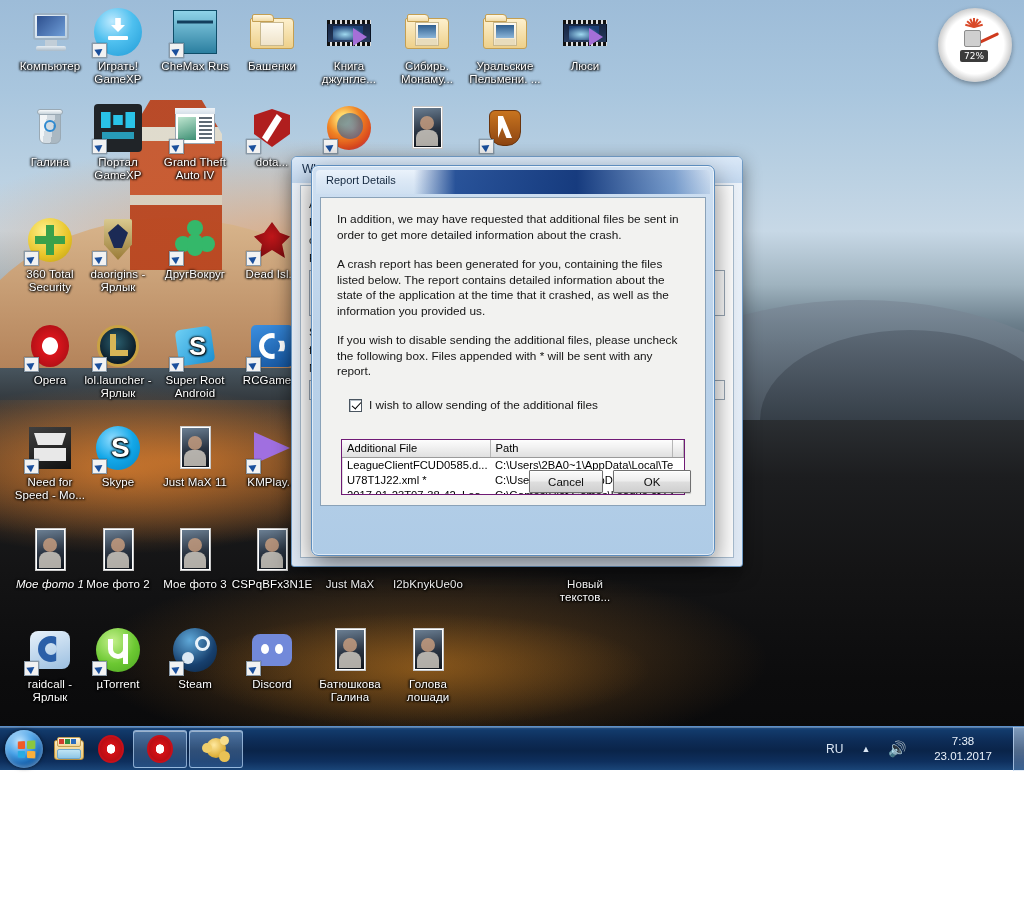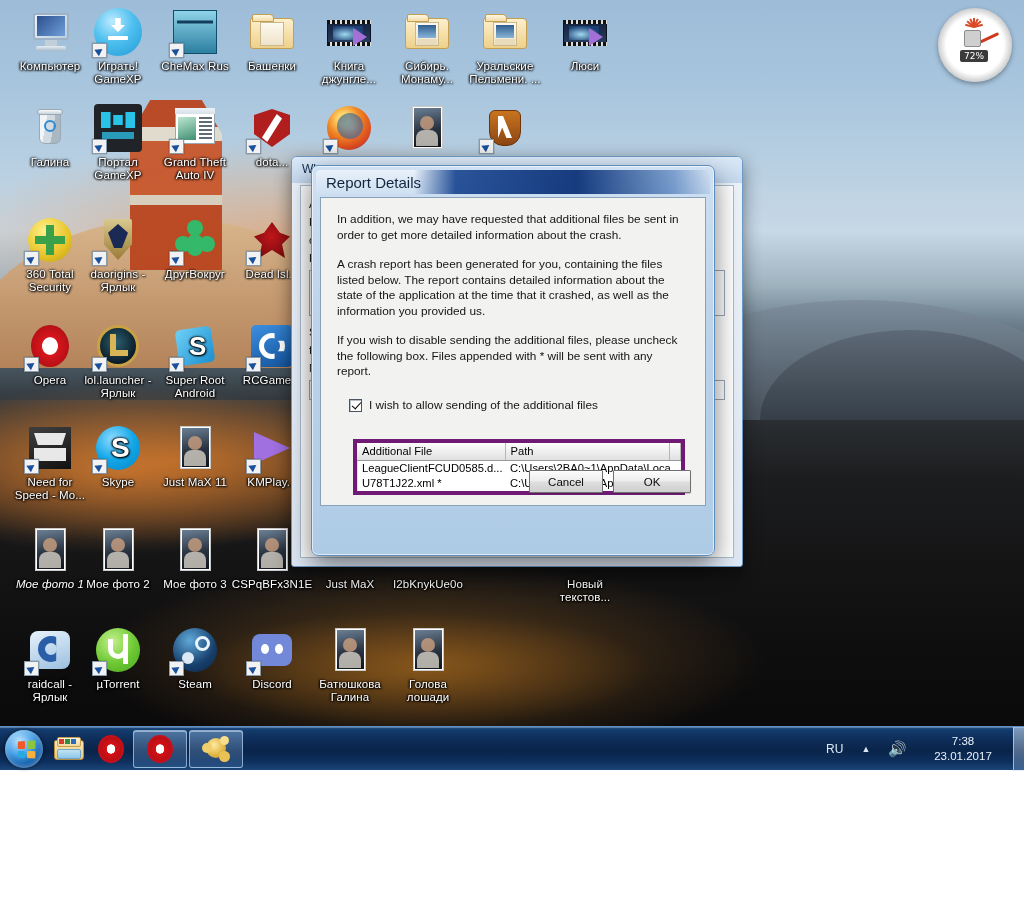--- a/index.html
+++ b/index.html
@@ -139,44 +139,43 @@
   #dlg .titlebar{
     height:24px; position:relative; border-radius:4px 4px 0 0;
     background:linear-gradient(180deg,#eaf2fb 0%,#dde9f6 40%,#cfe0f1 100%);
     overflow:hidden;
   }
   #dlg .titlebar .gloss{
     position:absolute; left:98px; top:0; right:0; height:100%;
     background:linear-gradient(90deg, rgba(20,70,150,.0) 0%, rgba(16,62,140,.88) 14%, rgba(12,50,120,.95) 55%, rgba(40,95,170,.55) 88%, rgba(40,95,170,.12) 100%);
   }
   #dlg .titlebar .ttxt{
-    position:relative; z-index:2; font-size:15px; color:#12263d; padding:4px 0 0 10px;
+    position:relative; z-index:2; font-size:11px; color:#12263d; padding:4px 0 0 10px;
   }
   #dlg .client{
     position:absolute; left:8px; top:31px; right:8px; bottom:49px;
     background:#f2f2f0; border:1px solid #8aa2b8;
   }
   #dlg .prose{ padding:14px 16px 0 16px; font-size:11.8px; line-height:15.5px; color:#141414; }
   #dlg .prose p{ margin-bottom:14px; }
   #dlg .chkrow{ display:flex; align-items:flex-start; padding:4px 16px 0 28px; font-size:11.8px; color:#141414; }
   #dlg .chk{
     width:13px; height:13px; background:#fff; border:1px solid #4a5560; margin-right:7px; margin-top:1px;
     position:relative; flex:0 0 auto;
     box-shadow: inset 1px 1px 0 #b7bfc7;
   }
   #dlg .chk:after{
     content:""; position:absolute; left:4px; top:0px; width:4px; height:8px;
     border:solid #000; border-width:0 1.6px 1.6px 0; transform:rotate(42deg);
   }
   #dlg .listwrap{
     position:absolute; left:20px; right:20px; top:241px; bottom:10px;
-    background:#fff; border:4px solid #701a75;
+    background:#fff; border:1px solid #701a75;
     box-shadow: inset 1px 1px 0 rgba(0,0,0,.12);
     overflow:hidden;
-    margin-left:12px;
   }
   #dlg table{ width:100%; border-collapse:collapse; font-size:11.2px; color:#000; table-layout:fixed; }
   #dlg thead th{
     text-align:left; font-weight:normal; padding:2px 5px; height:17px;
     background:linear-gradient(180deg,#fdfdfd,#ececec 60%,#e0e0e0 100%);
     border-right:1px solid #b6b6b6; border-bottom:1px solid #9a9a9a;
     white-space:nowrap; overflow:hidden;
   }
   #dlg tbody td{
     padding:1px 5px; height:15px; white-space:nowrap; overflow:hidden; text-overflow:clip;

